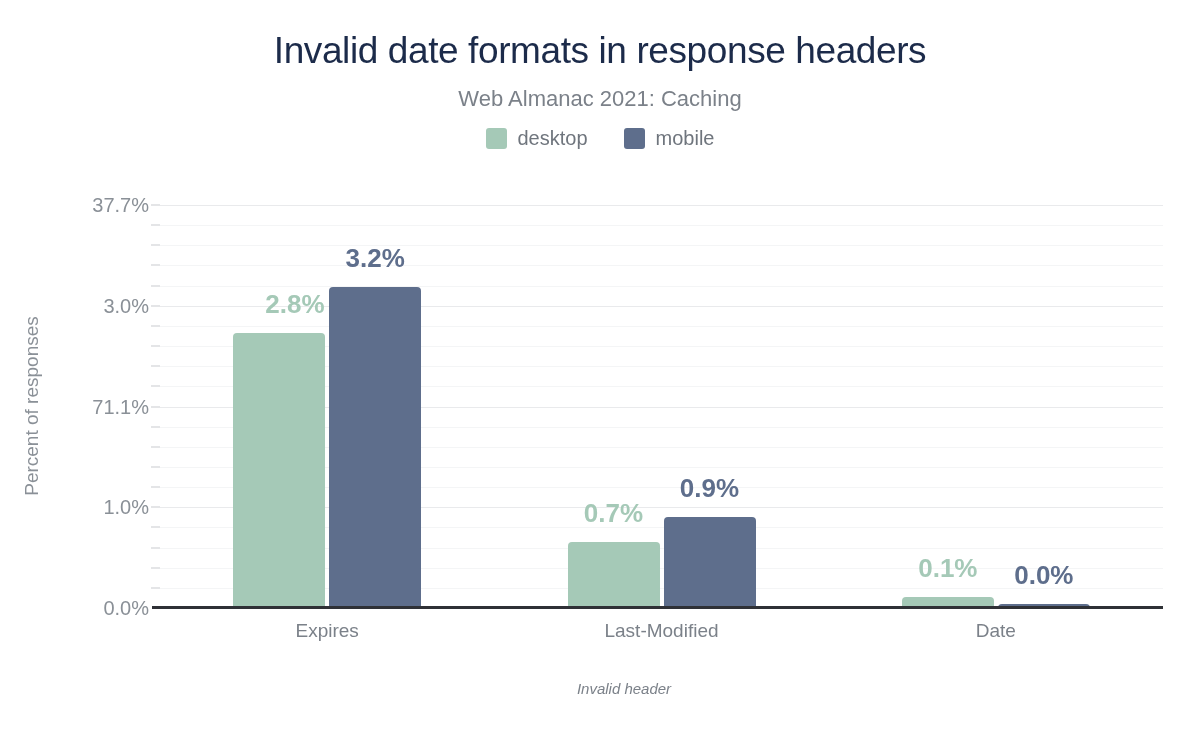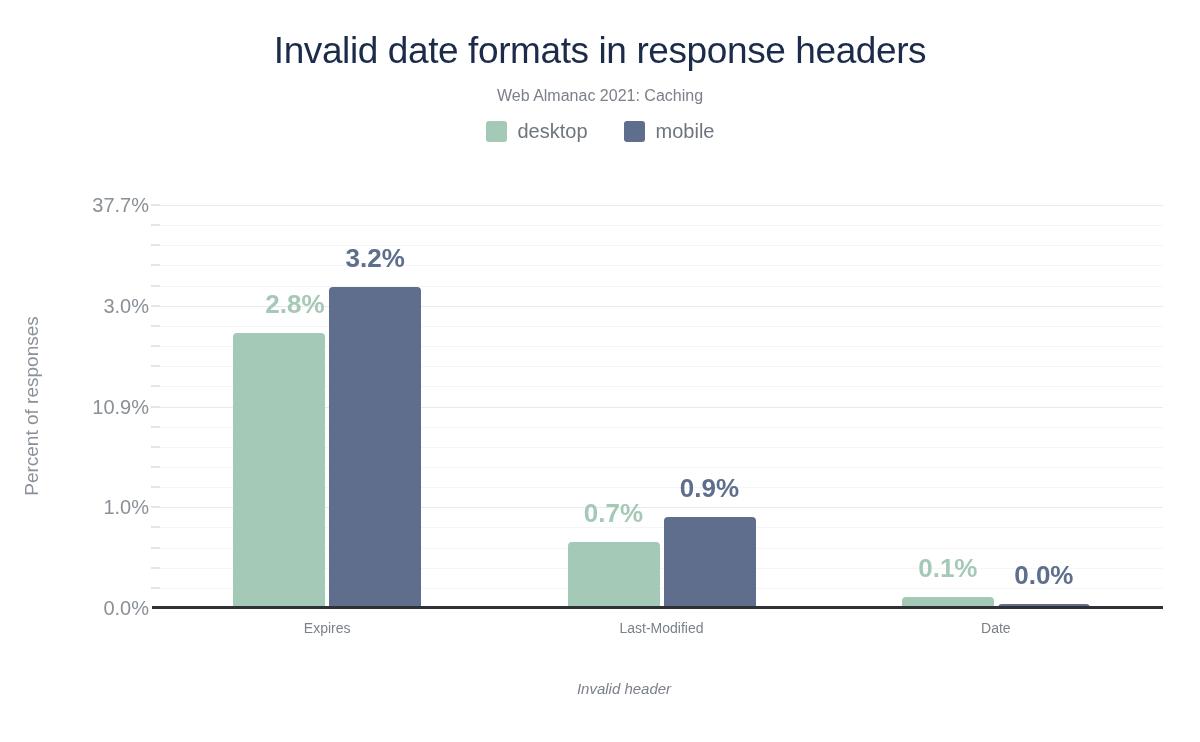--- a/index.html
+++ b/index.html
@@ -27,21 +27,21 @@
     padding-top: 30px;
     font-size: 37px;
     font-weight: normal;
     letter-spacing: -0.4px;
     color: #1c2b4a;
     line-height: 1.15;
   }
   .chart-subtitle {
     margin: 0;
     padding-top: 13px;
-    font-size: 16px;
+    font-size: 22px;
     font-weight: normal;
     color: #7b8189;
     line-height: 1.2;
   }
 
   
   .legend {
     display: flex;
     justify-content: center;
     align-items: center;
@@ -150,21 +150,21 @@
     text-align: right;
     transform: translateX(-50%);
     white-space: nowrap;
     line-height: 1;
   }
 
   
   .x-tick-label {
     position: absolute;
     top: 620px;
-    font-size: 14px;
+    font-size: 19px;
     color: #7b8189;
     text-align: right;
     transform: translateX(-50%);
     white-space: nowrap;
   }
   .x-axis-title {
     position: absolute;
     top: 680px;
     left: 624px;
     transform: translateX(-50%);
@@ -190,21 +190,21 @@
       <span class="legend-label">mobile</span>
     </div>
   </div>
 </div>
 
 <div class="plot-wrap">
   <div class="y-axis-title">Percent of responses</div>
   <div id="y-axis-ticks">
       <div class="y-tick-label" style="top: 608px;">0.0%</div>
       <div class="y-tick-label" style="top: 507.25px;">1.0%</div>
-      <div class="y-tick-label" style="top: 406.5px;">10.9%</div>
+      <div class="y-tick-label" style="top: 406.5px;">71.1%</div>
       <div class="y-tick-label" style="top: 305.75px;">3.0%</div>
       <div class="y-tick-label" style="top: 205px;">37.7%</div>
       <div class="y-tick-dash" style="top: 587.85px;"></div>
       <div class="y-tick-dash" style="top: 567.7px;"></div>
       <div class="y-tick-dash" style="top: 547.55px;"></div>
       <div class="y-tick-dash" style="top: 527.4px;"></div>
       <div class="y-tick-dash" style="top: 507.25px;"></div>
       <div class="y-tick-dash" style="top: 487.1px;"></div>
       <div class="y-tick-dash" style="top: 466.95px;"></div>
       <div class="y-tick-dash" style="top: 446.8px;"></div>

